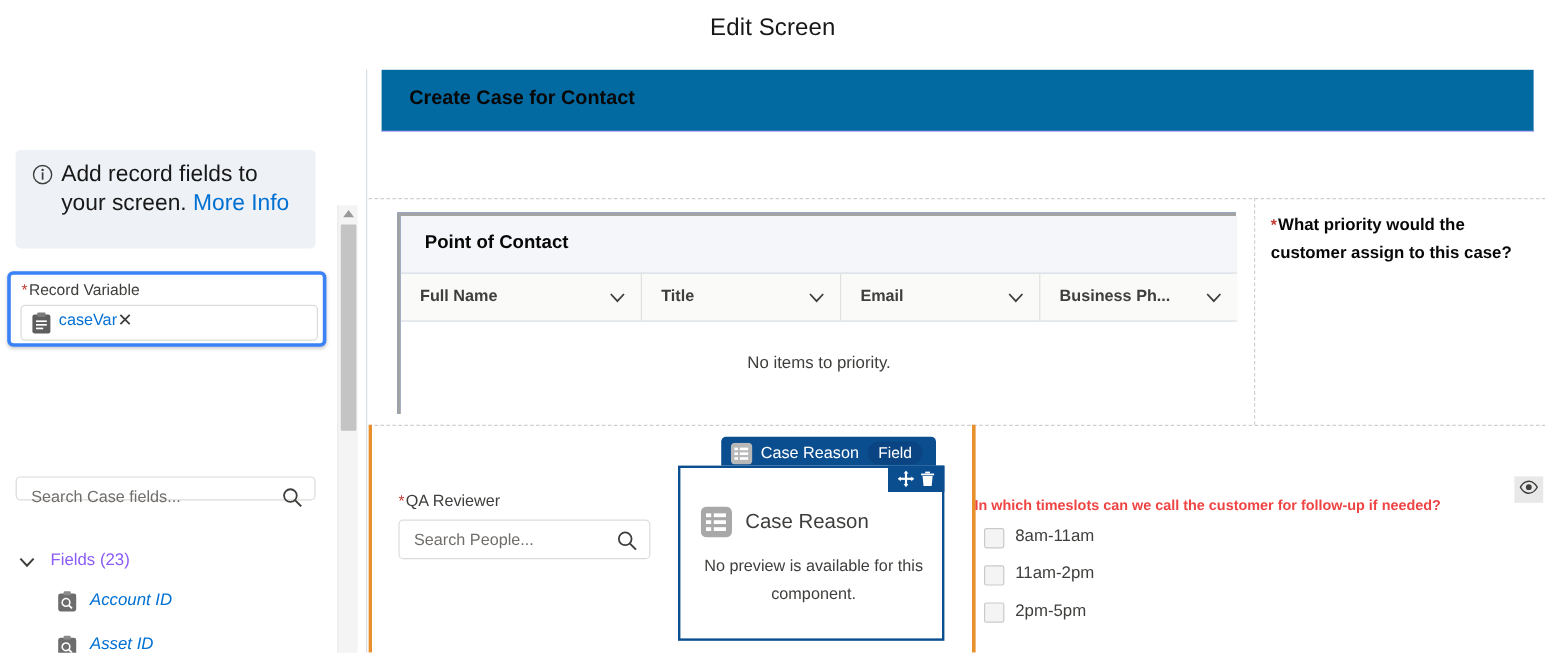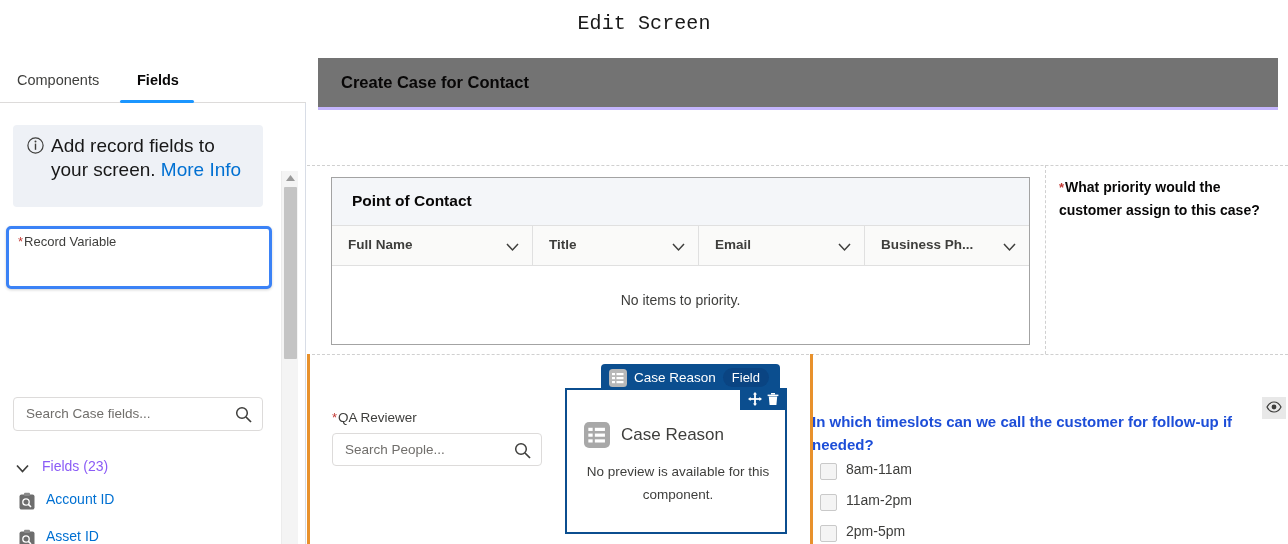--- a/index.html
+++ b/index.html
@@ -17,21 +17,20 @@
   #app { position:relative; width:1288px; height:544px; }
 
   .top-header {
     position:absolute; left:0; top:0; width:1288px; height:58px;
     background:#ffffff;
   }
   .top-title {
     position:absolute; left:0; top:12px; width:1288px;
     text-align:center; font-size:20px; color:#181818;
     letter-spacing:.1px;
-    font-family:Liberation Mono, monospace;
   }
 
   
   .left-panel {
     position:absolute; left:0; top:58px; width:306px; height:486px;
     background:#ffffff; border-right:1px solid #d8dde6;
   }
   .tabs {
     position:absolute; left:0; top:0; width:306px; height:45px;
     border-bottom:1px solid #dddbda; background:#fff;
@@ -81,42 +80,42 @@
   .pill-text {
     position:absolute; left:31px; top:4px;
     font-size:13.5px; color:#0070d2;
   }
   .pill-x {
     position:absolute; left:80px; top:3px;
     font-size:15px; color:#3e3e3c; cursor:pointer; line-height:20px;
   }
 
   .search-fields {
-    position:absolute; left:13px; top:339px; width:250px; height:34px;
+    position:absolute; left:13px; top:339px; width:250px; height:20px;
     border:1px solid #dddbda; border-radius:4px; background:#fff;
   }
   .search-fields .ph {
     position:absolute; left:12px; top:8px;
     font-size:13.5px; color:#706e6b;
   }
   .search-fields .mag {
     position:absolute; right:10px; top:8px; width:17px; height:17px;
   }
 
   .fields-group {
     position:absolute; left:14px; top:398px; width:255px; height:26px;
     font-size:14px; color:#8b5cf6; cursor:pointer;
   }
   .chev {
     position:absolute; left:0; top:4px; width:17px; height:17px;
   }
   .fields-group span.lbl { position:absolute; left:28px; top:2px; }
 
   .field-row {
-    position:absolute; left:18px; width:230px; height:30px; cursor:pointer;
+    position:absolute; left:47px; width:230px; height:30px; cursor:pointer;font-style:italic;
   }
   .field-row .fico { position:absolute; left:0; top:4px; width:18px; height:19px; }
   .field-row .flbl {
     position:absolute; left:28px; top:3px;
     font-size:14px; color:#0070d2;
   }
   .fr0 { top:430px; } .fr1 { top:467px; }
 
   
   .lp-scroll {
@@ -132,21 +131,21 @@
     background:#c4c4c4; border-radius:1px;
   }
 
   
   .canvas {
     position:absolute; left:307px; top:58px; width:981px; height:486px;
     background:#fff; overflow:hidden;
   }
   .screen-title-bar {
     position:absolute; left:11px; top:0px; width:960px; height:52px;
-    border-bottom:3px solid #c4b5fd; background:#737373;
+    border-bottom:1px solid #c4b5fd; background:#0369a1;
   }
   .screen-title {
     position:absolute; left:23px; top:15px;
     font-size:16.5px; font-weight:bold; color:#080707;
   }
 
   .row-divider {
     position:absolute; left:0; width:981px; height:0;
     border-top:1px dashed #d0d0d0;
   }
@@ -164,21 +163,21 @@
     background:#e8912c;
   }
   .right-orange-edge {
     position:absolute; left:503px; top:296px; width:3px; height:190px;
     background:#e8912c;
   }
 
   
   .rlist {
     position:absolute; left:24px; top:119px; width:699px; height:168px;
-    border:1px solid #a3a3a3; background:#3b82f6;
+    border:3px solid #a3a3a3; background:#3b82f6;
   }
   .rlist-head {
     position:absolute; left:0; top:0; width:697px; height:48px;
     background:#f4f6f9; border-bottom:1px solid #e0e0e0;
   }
   .rlist-title {
     position:absolute; left:20px; top:14px;
     font-size:15.5px; font-weight:bold; color:#080707;
   }
   .rlist-cols {
@@ -275,21 +274,21 @@
   .dct-ico { width:26px; height:26px; margin-right:11px; }
   .dct-text { font-size:17px; color:#3e3e3c; }
   .drag-card-sub {
     position:absolute; left:18px; top:70px; width:186px;
     font-size:13.5px; color:#3e3e3c; line-height:23px;text-align:center;
   }
 
   
   .q-slots { position:absolute; left:505px; top:352px; width:440px; }
   .q-slots .qt {
-    font-size:15px; font-weight:bold; color:#1d4ed8; line-height:23px;
+    font-size:12px; font-weight:bold; color:#ef4444; line-height:23px;
   }
   .cb-row { position:relative; height:28px; margin-top:3px; }
   .cb-box {
     position:absolute; left:8px; top:4px; width:17px; height:17px;
     border:1px solid #c9c9c9; border-radius:2px; background:#f4f4f4;
   }
   .cb-lbl {
     position:absolute; left:34px; top:2px;
     font-size:14px; color:#3e3e3c;
   }
@@ -303,42 +302,50 @@
 <body>
 
 <div id="app">
 
   <div class="top-header">
     <div class="top-title">Edit Screen</div>
   </div>
 
   <div class="left-panel">
 
-    <div class="tabs">
-      <div class="tab t1">Components</div>
-      <div class="tab t2">Fields</div>
-      <div class="tab-underline"></div>
-    </div>
 
     <div class="info-box">
       <span class="info-icon">
         <svg width="17" height="17" viewBox="0 0 17 17">
           <circle cx="8.5" cy="8.5" r="7.6" fill="none" stroke="#3e3e3c" stroke-width="1.2"></circle>
           <circle cx="8.5" cy="4.6" r="1" fill="#3e3e3c"></circle>
           <rect x="7.8" y="6.6" width="1.4" height="6.2" fill="#3e3e3c"></rect>
         </svg>
       </span>
       <div class="info-text">
         <span>Add record fields to your screen. </span><a href="#">More Info</a>
       </div>
     </div>
 
     <div class="recvar-box">
       <div class="recvar-label">
         <span class="req-star">*</span><span>Record Variable</span>
+      </div>
+      <div class="recvar-input">
+        <span class="pill-icon">
+          <svg width="17" height="19" viewBox="0 0 17 19">
+            <rect x="1" y="2" width="15" height="16" rx="2" fill="#5e5e5e"></rect>
+            <rect x="5" y="0.5" width="7" height="3.6" rx="1" fill="#7b7b7b"></rect>
+            <rect x="4" y="7" width="9" height="1.4" fill="#fff"></rect>
+            <rect x="4" y="10" width="9" height="1.4" fill="#fff"></rect>
+            <rect x="4" y="13" width="6" height="1.4" fill="#fff"></rect>
+          </svg>
+        </span>
+        <span class="pill-text">caseVar</span>
+        <span class="pill-x">✕</span>
       </div>
     </div>
 
     <div class="search-fields">
       <span class="ph">Search Case fields...</span>
       <span class="mag">
         <svg width="17" height="17" viewBox="0 0 17 17">
           <circle cx="7" cy="7" r="5.3" fill="none" stroke="#3e3e3c" stroke-width="1.5"></circle>
           <line x1="11" y1="11" x2="16" y2="16" stroke="#3e3e3c" stroke-width="1.7"></line>
         </svg>

